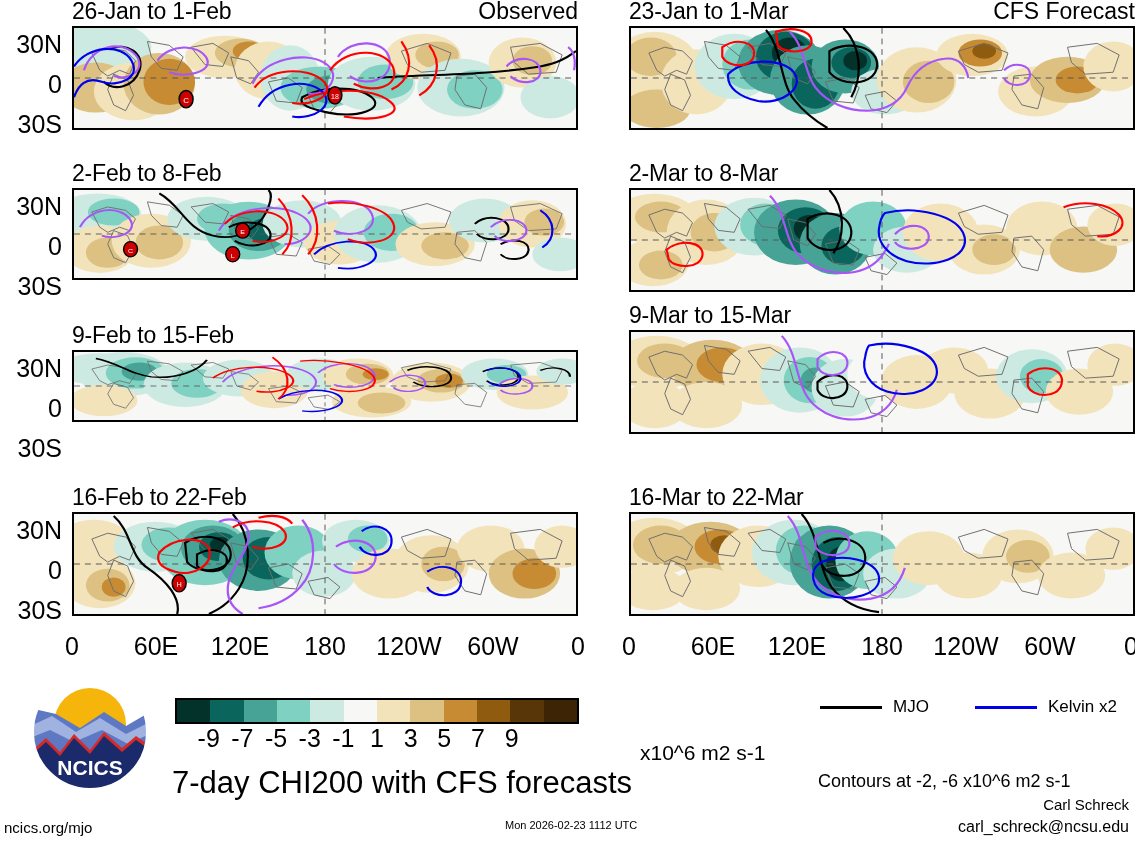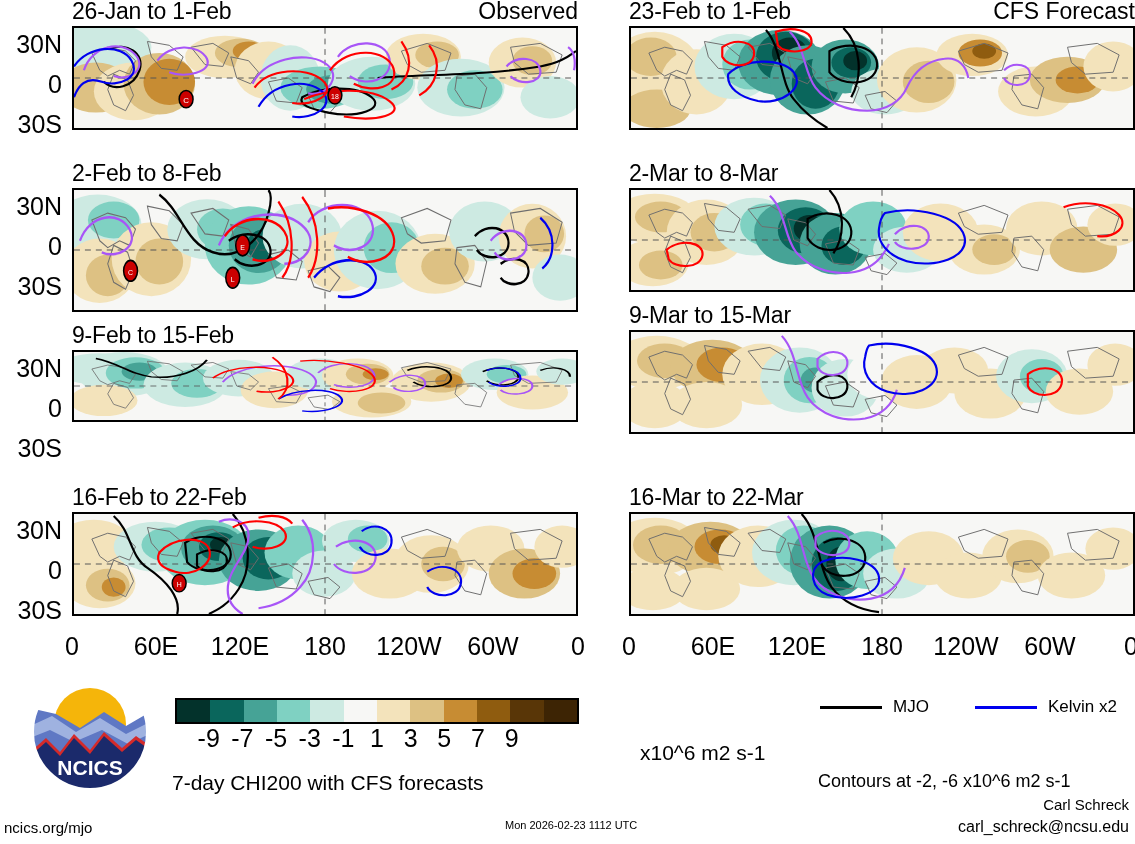--- a/index.html
+++ b/index.html
@@ -54,21 +54,21 @@
   
   #contour-legend{position:absolute;left:820px;top:688px;width:315px;}
   .leg-row{display:flex;align-items:center;height:38px;}
   .leg-item{display:flex;align-items:center;width:155px;}
   .leg-line{width:62px;height:0;border-top:3px solid #000;margin-right:11px;}
   .leg-text{font-size:17px;line-height:22px;white-space:nowrap;}
 
   
   #main-title{
     position:absolute;left:172px;top:766px;
-    font-size:21px;line-height:33px;white-space:nowrap;
+    font-size:31px;line-height:33px;white-space:nowrap;
   }
   #timestamp{
     position:absolute;left:505px;top:820px;
     font-size:11px;line-height:11px;white-space:nowrap;
   }
   #site-url{
     position:absolute;left:4px;top:820px;
     font-size:15px;line-height:15px;white-space:nowrap;
   }
   #contour-note{
@@ -182,21 +182,21 @@
         <g>
           <ellipse cx="113" cy="74" rx="7" ry="9" fill="#cc0000" stroke="#000" stroke-width="1.5"></ellipse>
           <text x="113" y="78" font-size="8" fill="#fff" text-anchor="middle" font-family="Liberation Sans, sans-serif">C</text>
           <ellipse cx="263" cy="70" rx="7" ry="9" fill="#cc0000" stroke="#000" stroke-width="1.5"></ellipse>
           <text x="263" y="74" font-size="7" fill="#fff" text-anchor="middle" font-family="Liberation Sans, sans-serif">18</text>
         </g>
       </svg>
     </div>
   </div>
 
-  <div class="panel" style="left:72px;top:188px;width:506px;height:124px;">
+  <div class="panel" style="left:72px;top:188px;width:506px;height:92px;">
     <div class="panel-title">2-Feb to 8-Feb</div>
     <div class="map">
       <svg viewBox="0 0 506 104" preserveAspectRatio="none">
         <g>
           <rect x="0" y="0" width="506" height="104" fill="#f7f7f5"></rect>
           <ellipse cx="24" cy="30" rx="44" ry="26" fill="#cdeae2"></ellipse>
           <ellipse cx="40" cy="26" rx="26" ry="16" fill="#7fd1c2"></ellipse>
           <ellipse cx="26" cy="70" rx="36" ry="28" fill="#f3e3bb"></ellipse>
           <ellipse cx="34" cy="74" rx="22" ry="18" fill="#ddc183"></ellipse>
           <ellipse cx="78" cy="60" rx="40" ry="32" fill="#f3e3bb"></ellipse>
@@ -405,21 +405,21 @@
         </g>
         <g>
           <ellipse cx="106" cy="72" rx="7" ry="9" fill="#cc0000" stroke="#000" stroke-width="1.5"></ellipse>
           <text x="106" y="76" font-size="7" fill="#fff" text-anchor="middle" font-family="Liberation Sans, sans-serif">H</text>
         </g>
       </svg>
     </div>
   </div>
 
   <div class="panel" style="left:629px;top:26px;width:506px;height:104px;">
-    <div class="panel-title">23-Feb to 1-Feb</div>
+    <div class="panel-title">23-Jan to 1-Mar</div>
     <div class="panel-corner">CFS Forecast</div>
     <div class="map">
       <svg viewBox="0 0 506 104" preserveAspectRatio="none">
         <g>
           <rect x="0" y="0" width="506" height="104" fill="#f7f7f5"></rect>
           <ellipse cx="24" cy="44" rx="46" ry="40" fill="#f3e3bb"></ellipse>
           <ellipse cx="20" cy="30" rx="26" ry="20" fill="#ddc183"></ellipse>
           <ellipse cx="26" cy="84" rx="34" ry="20" fill="#ddc183"></ellipse>
           <ellipse cx="66" cy="56" rx="36" ry="34" fill="#f3e3bb"></ellipse>
           <ellipse cx="104" cy="40" rx="40" ry="34" fill="#cdeae2"></ellipse>

